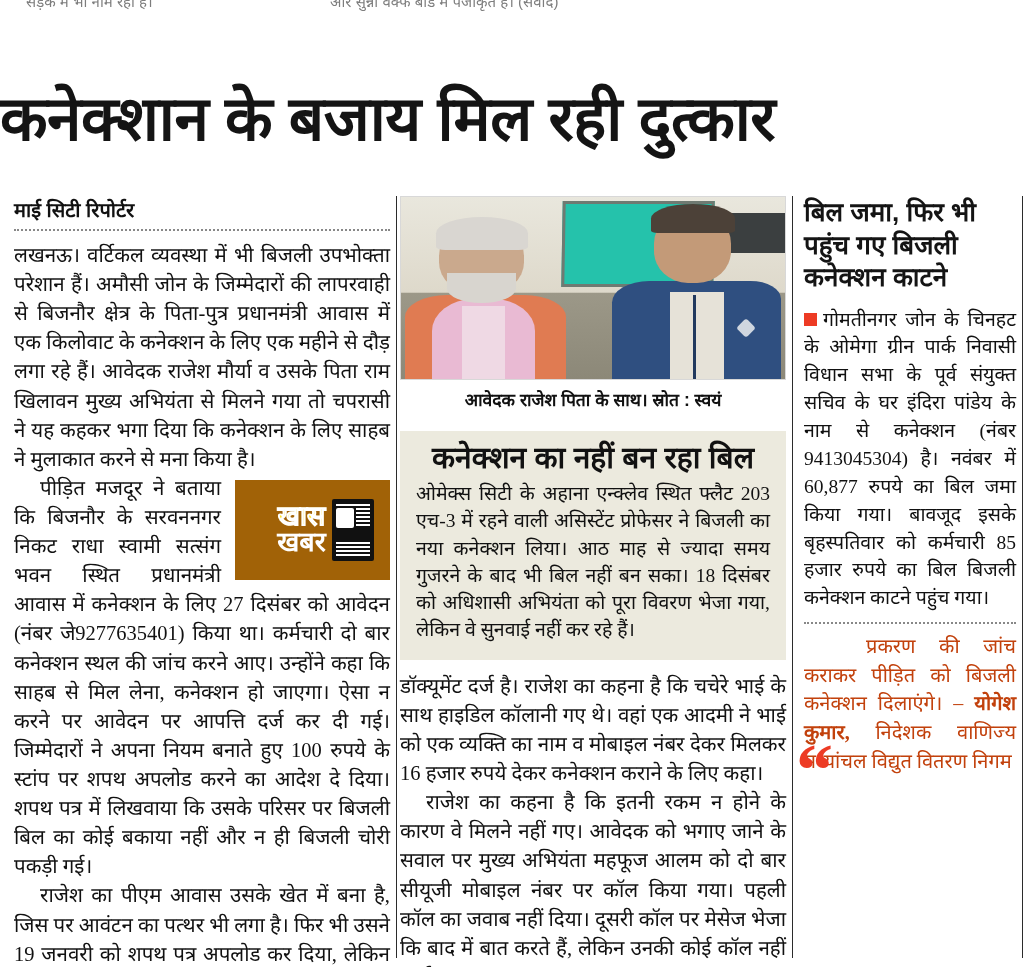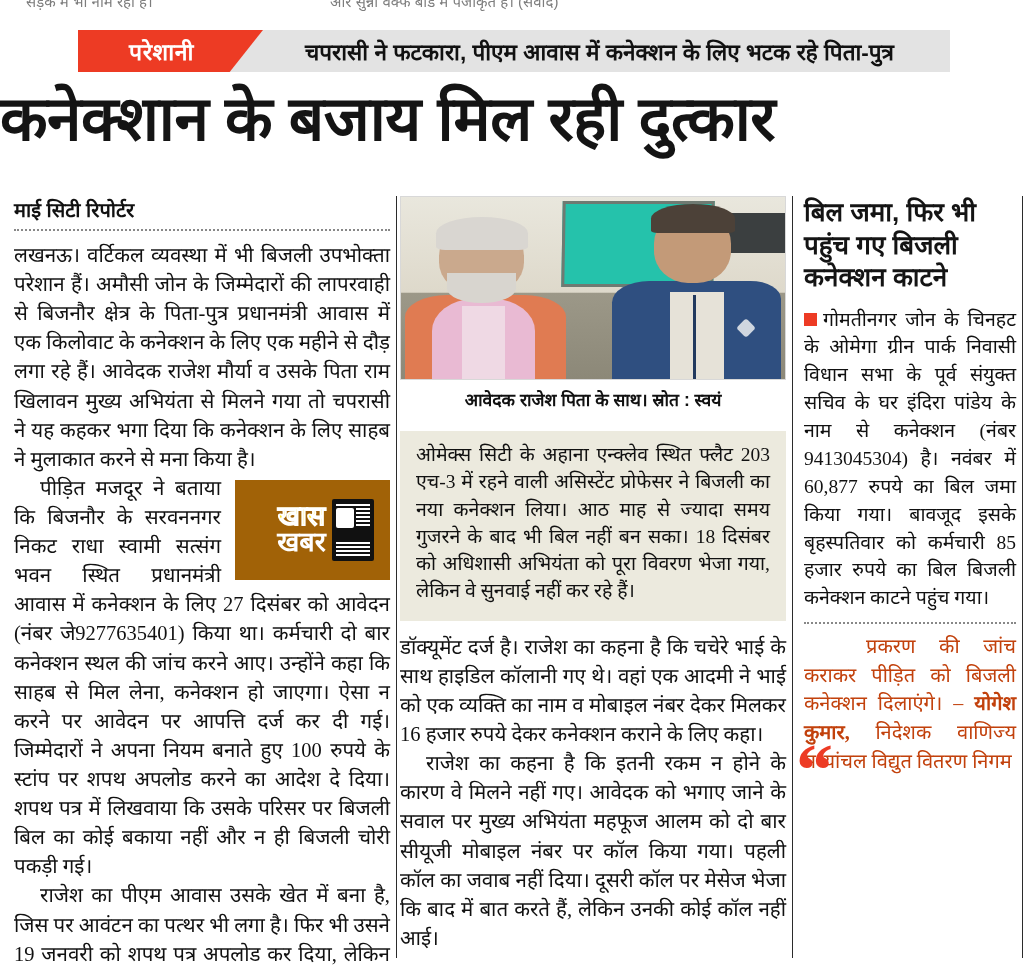--- a/index.html
+++ b/index.html
@@ -244,24 +244,20 @@
 </head>
 <body>
 
 <div class="page">
 
   <div class="topstrip">
     <span class="ts-left">सड़क में भी नाम रहा है।</span>
     <span class="ts-right">और सुन्नी वक्फ बोर्ड में पंजीकृत है। (संवाद)</span>
   </div>
 
-  <div class="kicker">
-    <div class="kicker-tag">परेशानी</div>
-    <div class="kicker-text">चपरासी ने फटकारा, पीएम आवास में कनेक्शन के लिए भटक रहे पिता-पुत्र</div>
-  </div>
 
   <div class="headline">कनेक्शान के बजाय मिल रही दुत्कार</div>
 
   <div class="vrule" style="left:396px;top:196px;height:762px;"></div>
   <div class="vrule" style="left:792px;top:196px;height:762px;"></div>
   <div class="vrule" style="left:1022px;top:196px;height:762px;"></div>
 
   <div class="col-left">
     <div class="byline">माई सिटी रिपोर्टर</div>
     <div class="byline-rule"></div>
@@ -316,20 +312,21 @@
       <div class="ph-m2-body"></div>
       <div class="ph-m2-shirt"></div>
       <div class="ph-m2-zip"></div>
       <div class="ph-m2-patch"></div>
       <div class="ph-m2-head"></div>
       <div class="ph-m2-hair"></div>
     </div>
     <div class="photo-caption">आवेदक राजेश पिता के साथ। स्रोत : स्वयं</div>
 
     <div class="subbox">
+      <div class="subbox-title">कनेक्शन का नहीं बन रहा बिल</div>
       <div class="subbox-body">ओमेक्स सिटी के अहाना एन्क्लेव स्थित फ्लैट 203 एच-3 में रहने वाली असिस्टेंट प्रोफेसर ने बिजली का नया कनेक्शन लिया। आठ माह से ज्यादा समय गुजरने के बाद भी बिल नहीं बन सका। 18 दिसंबर को अधिशासी अभियंता को पूरा विवरण भेजा गया, लेकिन वे सुनवाई नहीं कर रहे हैं।</div>
     </div>
 
     <div class="center-after">
       <div class="para first"><span>डॉक्यूमेंट दर्ज है। राजेश का कहना है कि चचेरे भाई के साथ हाइडिल कॉलानी गए थे। वहां एक आदमी ने भाई को एक व्यक्ति का नाम व मोबाइल नंबर देकर मिलकर 16 हजार रुपये देकर कनेक्शन कराने के लिए कहा।</span></div>
       <div class="para"><span>राजेश का कहना है कि इतनी रकम न होने के कारण वे मिलने नहीं गए। आवेदक को भगाए जाने के सवाल पर मुख्य अभियंता महफूज आलम को दो बार सीयूजी मोबाइल नंबर पर कॉल किया गया। पहली कॉल का जवाब नहीं दिया। दूसरी कॉल पर मेसेज भेजा कि बाद में बात करते हैं, लेकिन उनकी कोई कॉल नहीं आई।</span></div>
     </div>
   </div>
 
   <div class="col-right">

